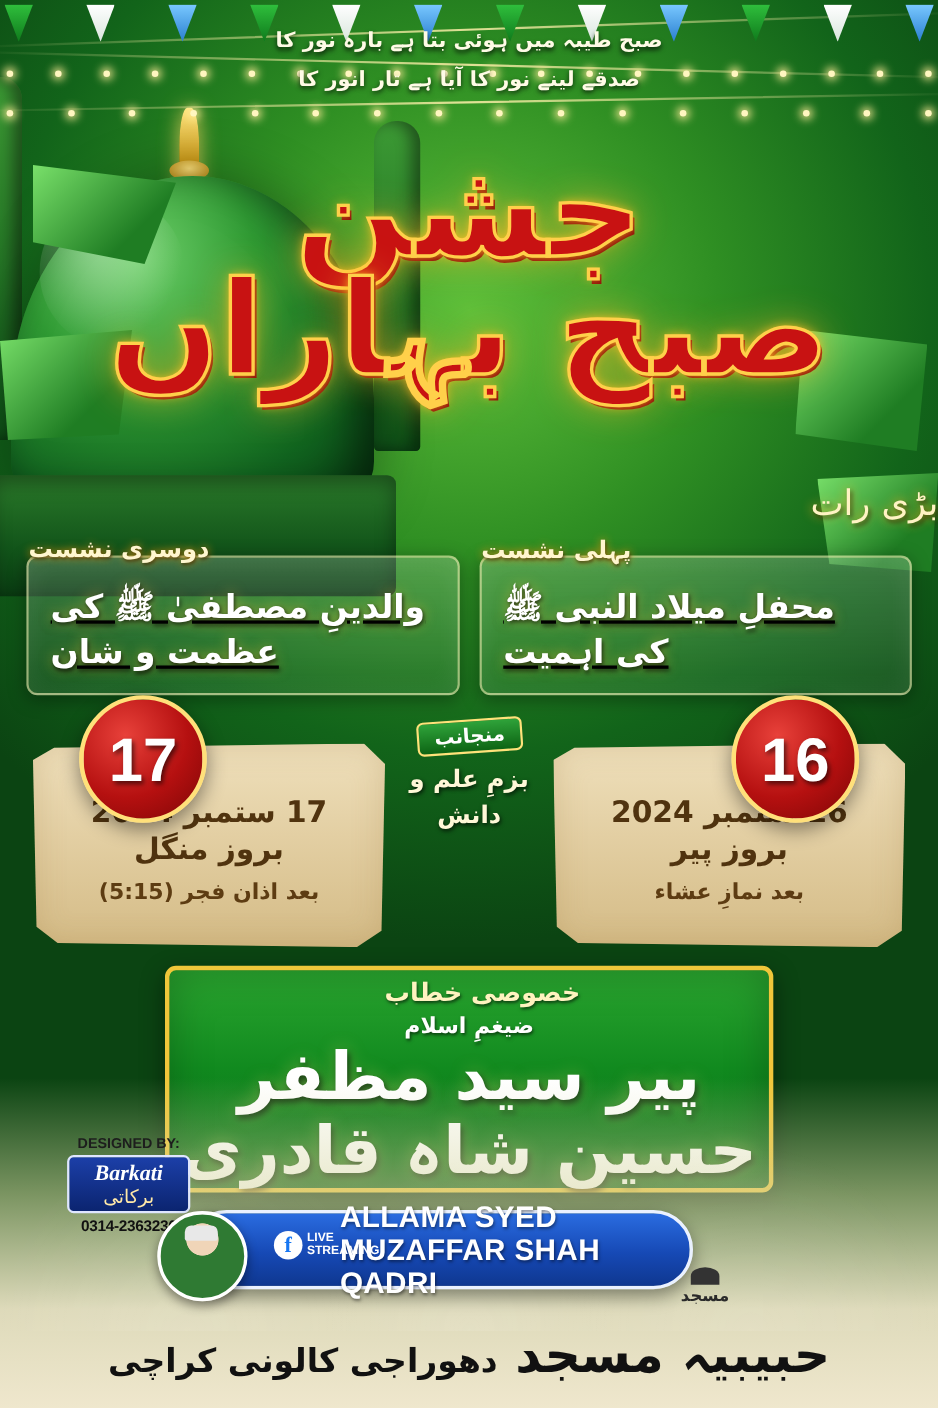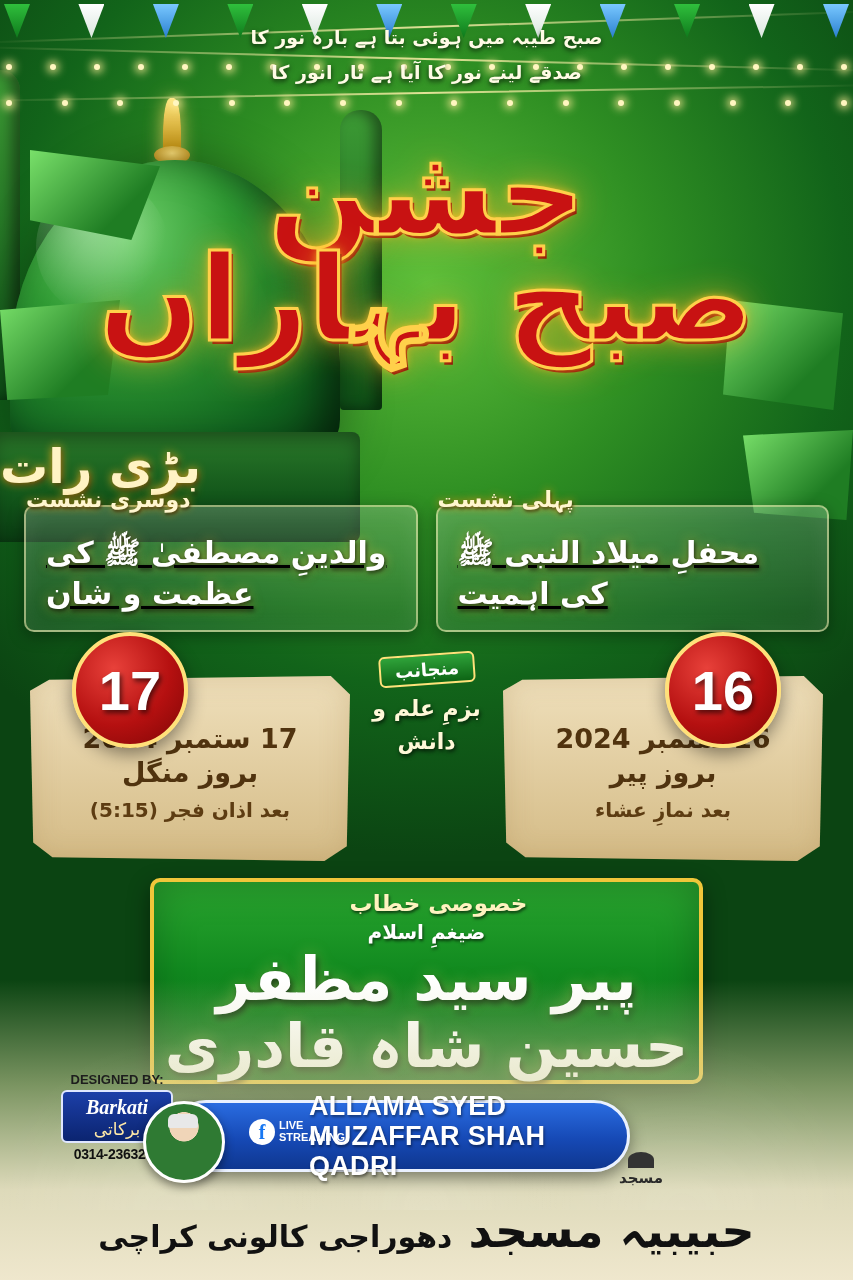--- a/index.html
+++ b/index.html
@@ -189,23 +189,23 @@
   }
   .main-title .line2 {
     display: block;
     font-size: 118px;
     margin-top: -18px;
   }
   .subtitle-bari {
     position: absolute;
     top: 438px;
     left: 0; right: 0;
-    text-align: left;
-    font-size: 48px;
-    font-weight: bold;
+    text-align: right;
+    font-size: 32px;
+    font-weight: normal;
     color: #fff3c4;
     text-shadow: 0 0 10px #f0a81e, 2px 3px 4px rgba(0,0,0,.6);
   }
 
   .sessions {
     position: absolute;
     top: 505px;
     left: 24px; right: 24px;
     display: flex;
     flex-direction: row-reverse;
@@ -355,21 +355,21 @@
     color: #ffffff;
     line-height: 1.12;
     margin-top: 2px;
     text-shadow: 2px 4px 6px rgba(0,0,0,.6), 0 0 16px rgba(255,230,120,.35);
   }
 
   
   .designer {
     position: absolute;
     left: 48px;
-    top: 1072px;
+    top: 1032px;
     width: 112px;
     text-align: center;
     padding-left: 13px;
   }
   .designer-label {
     font-size: 13px;
     font-weight: bold;
     color: #1d1d1d;
   }
   .designer-card {

